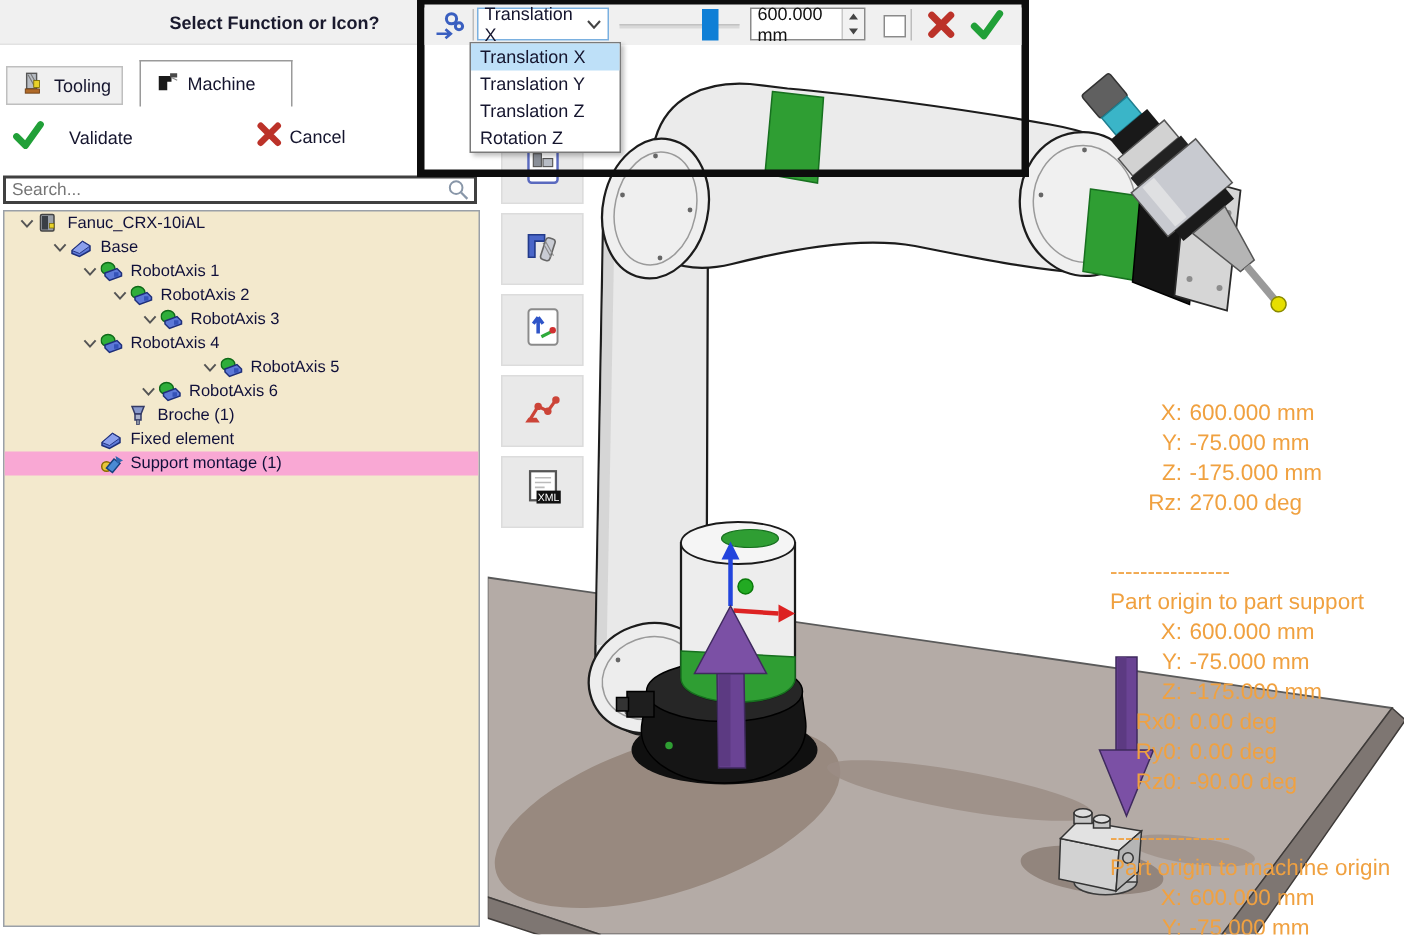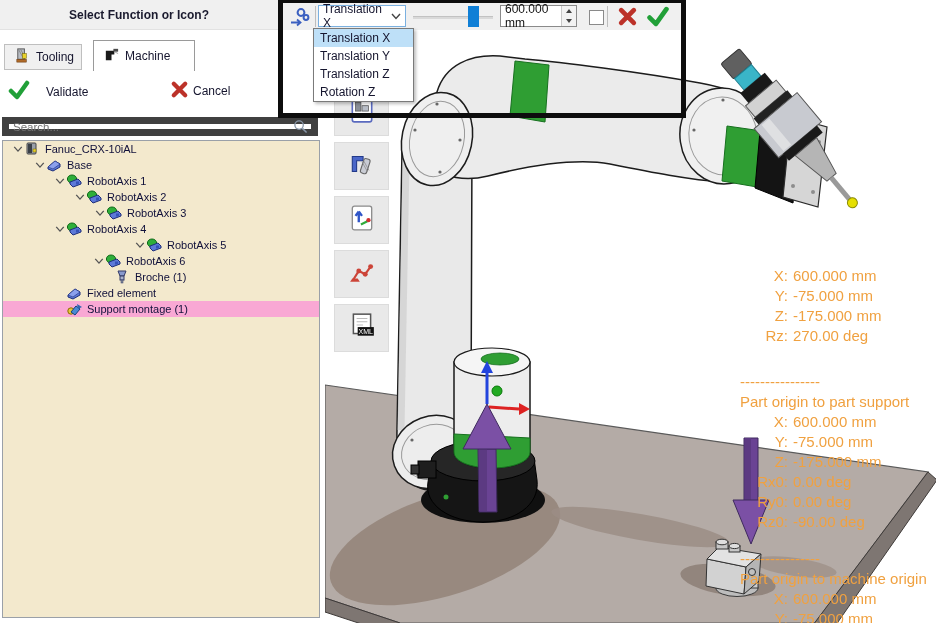--- a/index.html
+++ b/index.html
@@ -1,29 +1,29 @@
 <!DOCTYPE html>
 <html><head>
 <meta charset="utf-8">
 <style>
   html,body{margin:0;padding:0;width:936px;height:623px;overflow:hidden;background:#fff;
     font-family:"Liberation Sans",sans-serif;position:relative;}
   .abs{position:absolute;}
   
   #left-panel{left:0;top:0;width:325px;height:623px;background:#fff;z-index:3;}
   #hdr{left:0;top:0;width:278px;height:29px;background:#f0f0f0;border-bottom:1px solid #e2e2e2;
-    display:flex;align-items:center;justify-content:center;font-size:12px;font-weight:700;color:#1a1a2e;}
+    display:flex;align-items:center;justify-content:center;font-size:12px;font-weight:700;color:#1a1a2e;padding-left:44px;}
   .tab{position:absolute;display:flex;align-items:center;gap:5px;font-size:12px;color:#15152e;
     padding:0 9px;box-sizing:border-box;cursor:default;}
   #tab-tooling{left:4px;top:44px;width:78px;height:26px;background:#f0f0f0;border:1px solid #bfbfbf;}
   #tab-machine{left:93px;top:40px;width:102px;height:31px;background:#fff;border:1px solid #9a9a9a;border-bottom:none;z-index:2;}
   .actrow{position:absolute;display:flex;align-items:center;gap:4px;font-size:12px;color:#15152e;}
   #validate{left:8px;top:80px;gap:16px;}
   #cancel{left:170px;top:80px;}
-  #searchbox{left:2px;top:117px;width:316px;height:19px;border:7px solid #404040;background:#fff;
+  #searchbox{left:2px;top:117px;width:316px;height:19px;border:2px solid #404040;background:#fff;
     box-sizing:border-box;display:flex;align-items:center;}
   #searchbox input{border:none;outline:none;flex:1;font-size:11.5px;color:#444;padding:0 4px;
     font-family:"Liberation Sans",sans-serif;background:transparent;}
   #tree{left:2px;top:140px;width:318px;height:478px;background:#f3e9cd;border:1px solid #9aa0a8;
     box-sizing:border-box;overflow:hidden;font-size:11px;color:#10103a;}
   .tree-row{height:16px;display:flex;align-items:center;white-space:nowrap;}
   .tree-row.selected{background:#f9a8d4;}
   .chev{width:14px;height:13px;display:inline-flex;align-items:center;justify-content:center;flex:none;}
   .ticon{width:16px;height:14px;display:inline-flex;align-items:center;margin-right:4px;flex:none;}
   .tlabel{padding-right:4px;}
@@ -427,21 +427,21 @@
         </span>
         <span class="ticon">
           <svg width="15" height="14" viewBox="0 0 15 14">
             <ellipse cx="5" cy="5" rx="4.6" ry="4" fill="#2fae3a" stroke="#0f6a18"></ellipse>
             <polygon points="3,8 11,5 14,8 14,10 6,13 3,10" fill="#5d79d8" stroke="#1e2f7a"></polygon>
             <rect x="9" y="7.5" width="3" height="3" fill="#3552b8"></rect>
           </svg>
         </span>
         <span class="tlabel">RobotAxis 6</span>
       </div>
-      <div class="tree-row" style="padding-left: 98px;">
+      <div class="tree-row" style="padding-left: 68px;">
         <span class="chev"></span>
         <span class="ticon">
           <svg width="14" height="14" viewBox="0 0 14 14">
             <polygon points="3,1 11,1 9,6 5,6" fill="#8899cc" stroke="#333a66"></polygon>
             <rect x="5" y="6" width="4" height="4" fill="#aab2cc" stroke="#333a66"></rect>
             <rect x="6" y="10" width="2" height="3" fill="#8890a0" stroke="#333a66" stroke-width="0.5"></rect>
           </svg>
         </span>
         <span class="tlabel">Broche (1)</span>
       </div>

